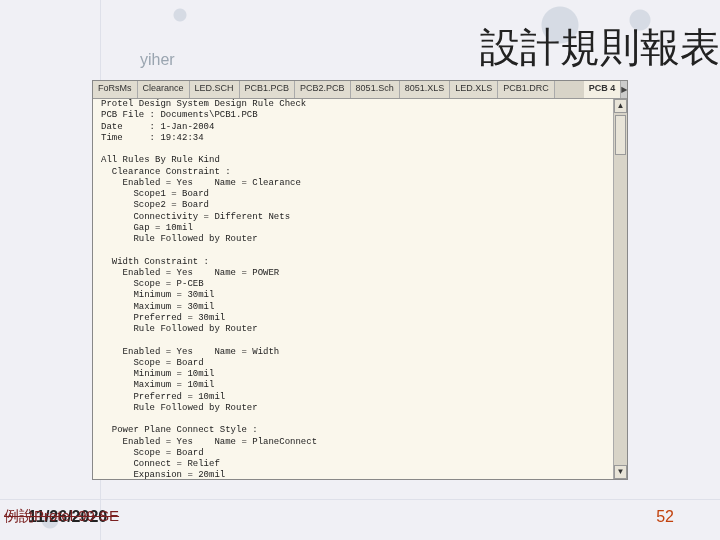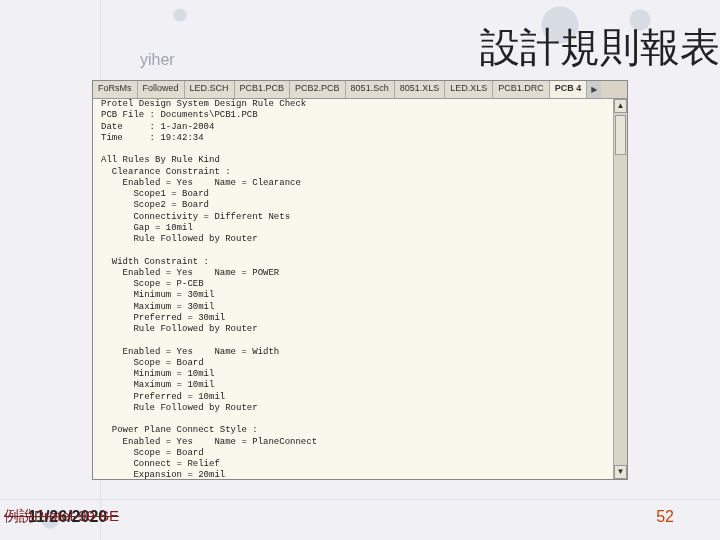--- a/index.html
+++ b/index.html
@@ -62,20 +62,21 @@
   .tab {
     padding: 2px 5px;
     border-right: 1px solid #aaa;
     background: #e0dcd0;
     white-space: nowrap;
     color: #333;
   }
   .tab.active {
     background: #f4f0e4;
     font-weight: bold;
+    margin-left: 29px;
   }
   .tab-scroll {
     width: 14px;
     background: #ccc;
     display: flex;
     align-items: center;
     justify-content: center;
     font-size: 8px;
     color: #444;
   }
@@ -156,21 +157,21 @@
 
 <div class="circuit-bg"></div>
 
 <div class="watermark">yiher</div>
 
 <div class="title">設計規則報表</div>
 
 <div class="app-window">
   <div class="tabbar">
     <div class="tab">FoRsMs</div>
-    <div class="tab">Followed</div>
+    <div class="tab">Clearance</div>
     <div class="tab">LED.SCH</div>
     <div class="tab">PCB1.PCB</div>
     <div class="tab">PCB2.PCB</div>
     <div class="tab">8051.Sch</div>
     <div class="tab">8051.XLS</div>
     <div class="tab">LED.XLS</div>
     <div class="tab">PCB1.DRC</div>
     <div class="tab active">PCB 4</div>
     <div class="tab-scroll">▶</div>
   </div>

